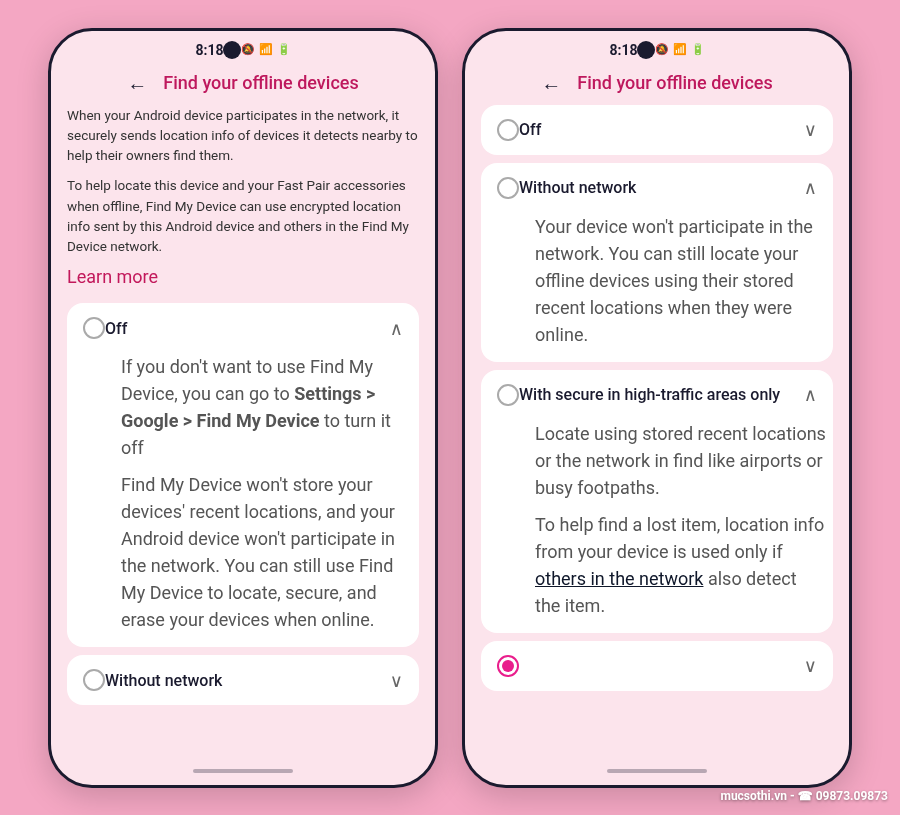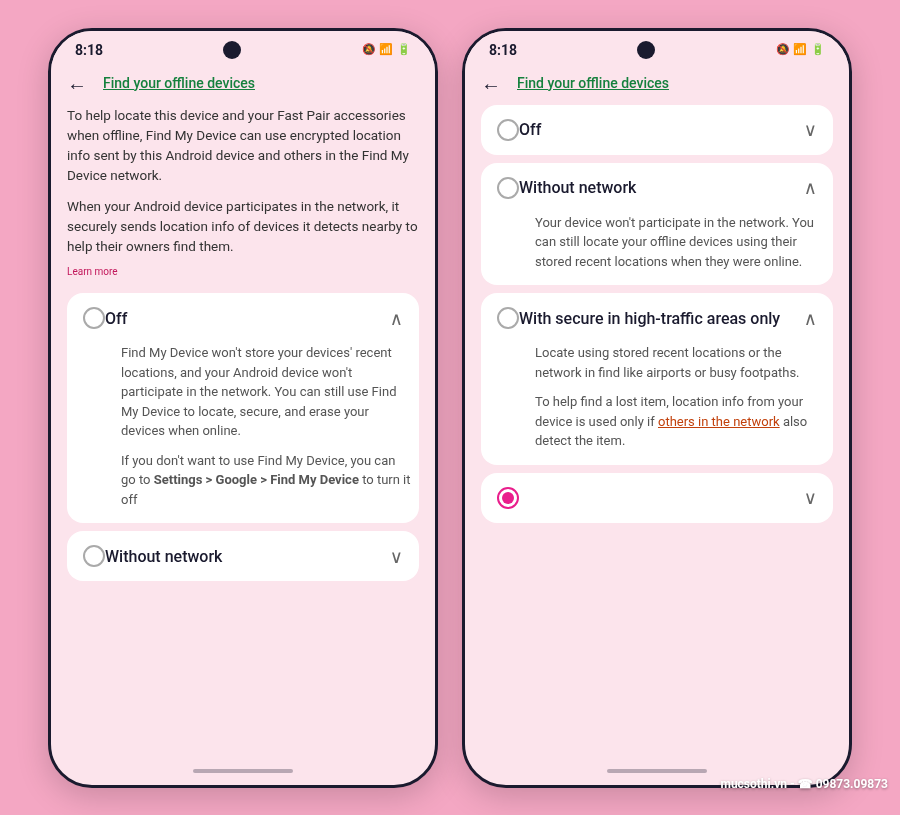--- a/index.html
+++ b/index.html
@@ -25,20 +25,21 @@
       width: 390px;
       height: 760px;
       background: #fce4ec;
       border-radius: 44px;
       border: 3px solid #1a1a2e;
       position: relative;
       overflow: hidden;
       box-shadow: 0 8px 32px rgba(0,0,0,0.18);
       display: flex;
       flex-direction: column;
+      align-items: center;
     }
 
     .status-bar {
       display: flex;
       align-items: center;
       justify-content: space-between;
       padding: 10px 24px 4px 24px;
       font-size: 13px;
       font-weight: 600;
       color: #1a1a2e;
@@ -71,45 +72,44 @@
       flex-shrink: 0;
     }
 
     .back-arrow {
       font-size: 20px;
       color: #1a1a2e;
       cursor: pointer;
     }
 
     .page-title {
-      font-size: 14px;
+      font-size: 18px;
       font-weight: 500;
-      color: #15803d;
-      text-decoration: underline;
+      color: #be185d;
     }
 
     .phone-content {
       flex: 1;
       overflow-y: auto;
       padding: 0 16px 16px 16px;
       scrollbar-width: none;
     }
 
     .phone-content::-webkit-scrollbar { display: none; }
 
     .description {
       font-size: 13.5px;
       color: #333;
       line-height: 1.5;
       margin-bottom: 10px;
     }
 
     .learn-more {
       color: #c2185b;
-      font-size: 10px;
+      font-size: 18px;
       text-decoration: none;
       cursor: pointer;
       display: block;
       margin-bottom: 16px;
     }
 
     .option-card {
       background: #fff;
       border-radius: 16px;
       margin-bottom: 8px;
@@ -164,29 +164,29 @@
     }
 
     .chevron {
       font-size: 18px;
       color: #666;
       margin-left: auto;
     }
 
     .option-detail {
       padding: 0 7px 14px 54px;
-      font-size: 13px;
+      font-size: 18px;
       color: #555;
       line-height: 1.5;
     }
 
     .option-detail p + p { margin-top: 10px; }
 
     .detail-link {
-      color: #c2410c;
+      color: #0f172a;
       text-decoration: underline;
       cursor: pointer;
     }
 
     .bold-text { font-weight: 700; }
 
     .bottom-home-indicator {
       height: 28px;
       display: flex;
       align-items: center;
@@ -226,35 +226,35 @@
         <span>🔋</span>
       </div>
     </div>
 
     <div class="top-bar">
       <span class="back-arrow">←</span>
       <span class="page-title">Find your offline devices</span>
     </div>
 
     <div class="phone-content">
+      <p class="description">When your Android device participates in the network, it securely sends location info of devices it detects nearby to help their owners find them.</p>
       <p class="description">To help locate this device and your Fast Pair accessories when offline, Find My Device can use encrypted location info sent by this Android device and others in the Find My Device network.</p>
-      <p class="description">When your Android device participates in the network, it securely sends location info of devices it detects nearby to help their owners find them.</p>
       <a class="learn-more">Learn more</a>
 
       <div class="option-card">
         <div class="option-row">
           <div class="radio-label-wrap">
             <div class="radio-outer"></div>
             <span class="option-label">Off</span>
           </div>
           <span class="chevron">∧</span>
         </div>
         <div class="option-detail">
+          <p>If you don't want to use Find My Device, you can go to <span class="bold-text">Settings &gt; Google &gt; Find My Device</span> to turn it off</p>
           <p>Find My Device won't store your devices' recent locations, and your Android device won't participate in the network. You can still use Find My Device to locate, secure, and erase your devices when online.</p>
-          <p>If you don't want to use Find My Device, you can go to <span class="bold-text">Settings &gt; Google &gt; Find My Device</span> to turn it off</p>
         </div>
       </div>
 
       <div class="option-card">
         <div class="option-row option-row-simple">
           <div class="radio-label-wrap">
             <div class="radio-outer"></div>
             <span class="option-label">Without network</span>
           </div>
           <span class="chevron">∨</span>
@@ -335,13 +335,13 @@
       </div>
     </div>
 
     <div class="bottom-home-indicator">
       <div class="home-bar"></div>
     </div>
   </div>
 
 </div>
 
-<div style="position:fixed;bottom:24px;right:12px;font-size:12px;color:#fff;font-weight:700;text-shadow:0 1px 3px rgba(0,0,0,0.4);">mucsothi.vn - ☎ 09873.09873</div>
+<div style="position:fixed;bottom:12px;right:12px;font-size:12px;color:#fff;font-weight:700;text-shadow:0 1px 3px rgba(0,0,0,0.4);">mucsothi.vn - ☎ 09873.09873</div>
 
 </body></html>

